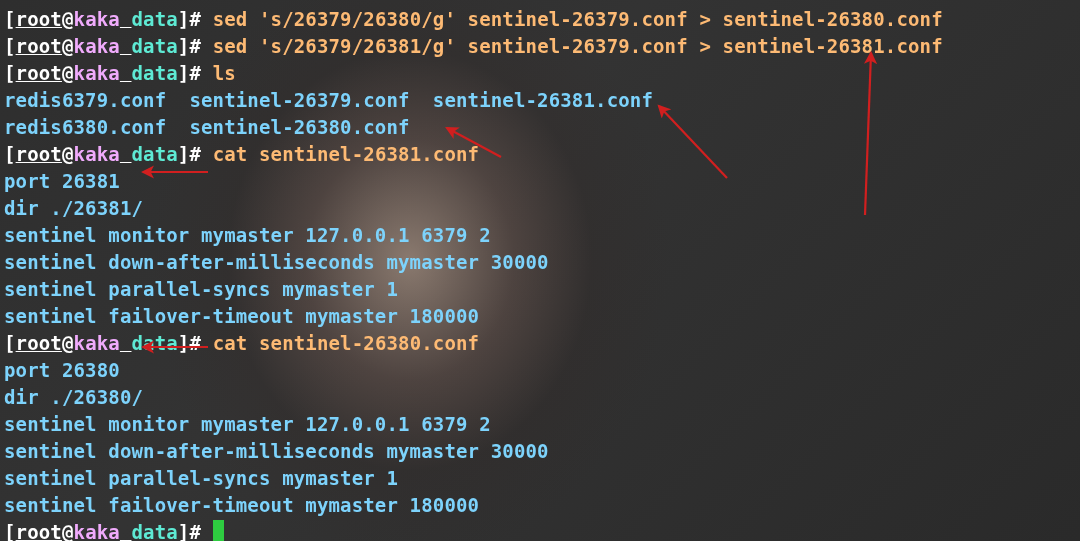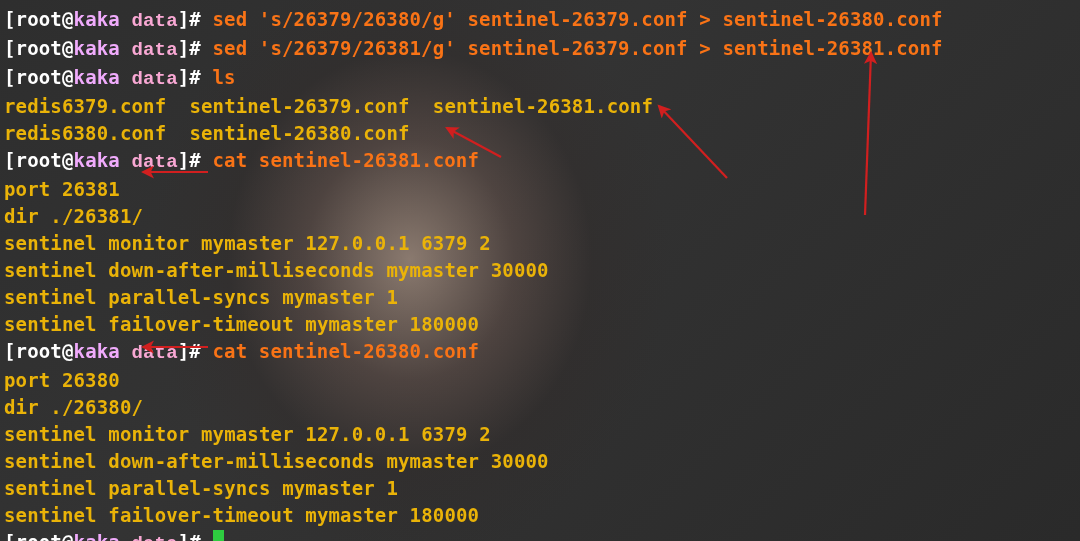--- a/index.html
+++ b/index.html
@@ -25,27 +25,27 @@
     filter: blur(0.4px);
   }
   .terminal {
     position: absolute;
     top: 6px;
     left: 4px;
     white-space: pre;
     letter-spacing: 0.15px;
   }
   .bracket { color: #ffffff; }
-  .user { color: #ffffff; }
+  .user { color: #ffffff; text-decoration: underline; }
   .at { color: #ffffff; }
   .host { color: #f0abfc; }
-  .path { color: #f9a8d4; font-family: Liberation Mono, monospace; }
+  .path { color: #5eead4; }
   .hash { color: #ffffff; }
-  .cmd { color: #f97316; margin-top: 28px; }
-  .out { color: #eab308; }
+  .cmd { color: #fdba74; margin-top: 28px; }
+  .out { color: #7dd3fc; }
   .cursor {
     display: inline-block;
     width: 11px;
     height: 22px;
     background: #2ecc40;
     vertical-align: -3px;
     margin-left: 0px;
   }
   svg.arrows {
     position: absolute;

